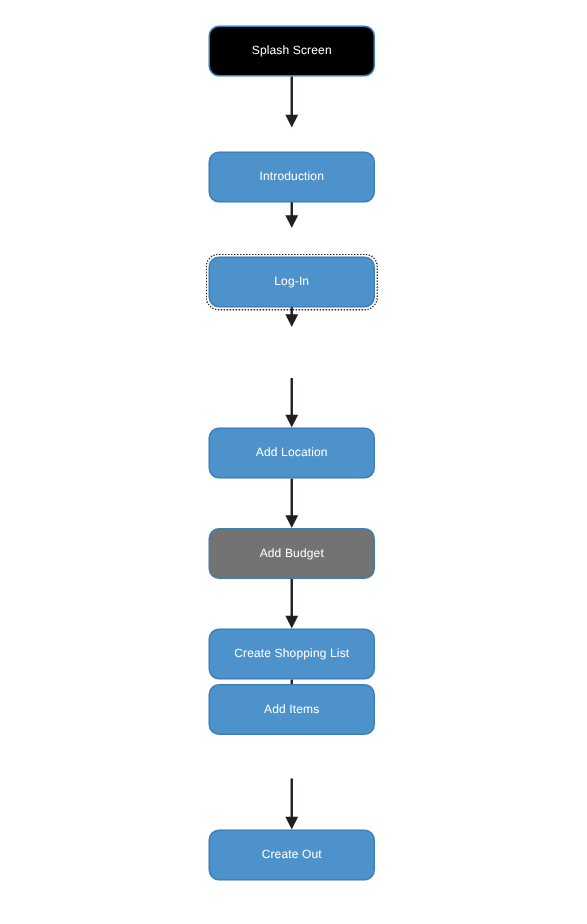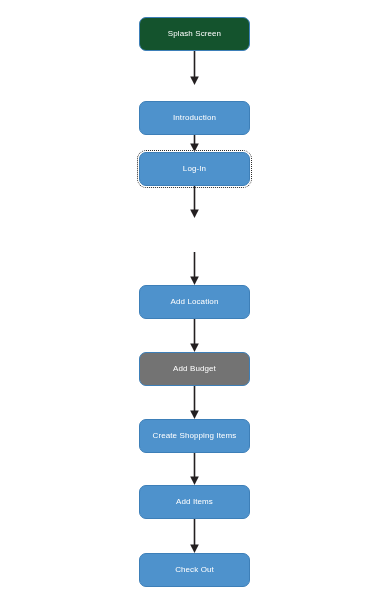--- a/index.html
+++ b/index.html
@@ -39,20 +39,21 @@
     font-size: 8px;
     line-height: 10px;
     letter-spacing: 0.1px;
     font-family: "Liberation Sans", sans-serif;
     white-space: nowrap;
     user-select: none;
   }
   .node.selected {
     outline: 1px dotted #2b2b2b;
     outline-offset: 1px;
+    margin-top: 19px;
   }
   .connector {
     position: absolute;
     left: 139px;
     width: 111px;
     pointer-events: none;
   }
   .connector svg {
     display: block;
     overflow: visible;
@@ -103,37 +104,37 @@
         <line x1="55.5" y1="0" x2="55.5" y2="25" stroke="#231f20" stroke-width="1.6"></line>
         <polygon points="55.5,32 51.2,23.5 59.8,23.5" fill="#231f20"></polygon>
       </svg>
     </div>
     <div class="connector" style="top: 519px; height: 34px;">
       <svg width="111" height="34" viewBox="0 0 111 34">
         <line x1="55.5" y1="0" x2="55.5" y2="27" stroke="#231f20" stroke-width="1.6"></line>
         <polygon points="55.5,34 51.2,25.5 59.8,25.5" fill="#231f20"></polygon>
       </svg>
     </div>
-    <div class="node" style="top: 17px; background: #14532d; border-color: rgb(61, 127, 184);">
+    <div class="node" style="top: 17px; background: #000000; border-color: rgb(61, 127, 184);">
       <span class="node-label" style="color: rgb(255, 255, 255);">Splash Screen</span>
     </div>
     <div class="node" style="top: 85px; background: rgb(78, 146, 204); border-color: rgb(61, 127, 184); margin-top: 16px;">
       <span class="node-label" style="color: rgb(255, 255, 255);">Introduction</span>
     </div>
     <div class="node selected" style="top: 152px; background: rgb(78, 146, 204); border-color: rgb(61, 127, 184);">
       <span class="node-label" style="color: rgb(255, 255, 255);">Log-In</span>
     </div>
     <div class="node" style="top: 285px; background: rgb(78, 146, 204); border-color: rgb(61, 127, 184); text-align: center;">
       <span class="node-label" style="color: rgb(255, 255, 255);">Add Location</span>
     </div>
     <div class="node" style="top: 352px; background: #737373; border-color: rgb(61, 127, 184);">
       <span class="node-label" style="color: rgb(255, 255, 255);">Add Budget</span>
     </div>
     <div class="node" style="top: 419px; background: rgb(78, 146, 204); border-color: rgb(61, 127, 184);">
-      <span class="node-label" style="color: rgb(255, 255, 255);">Create Shopping Items</span>
+      <span class="node-label" style="color: rgb(255, 255, 255);">Create Shopping List</span>
     </div>
-    <div class="node" style="top: 485px; background: rgb(78, 146, 204); border-color: rgb(61, 127, 184);">
+    <div class="node" style="top: 456px; background: rgb(78, 146, 204); border-color: rgb(61, 127, 184);">
       <span class="node-label" style="color: rgb(255, 255, 255);">Add Items</span>
     </div>
     <div class="node" style="top: 553px; background: rgb(78, 146, 204); border-color: rgb(61, 127, 184);">
-      <span class="node-label" style="color: rgb(255, 255, 255);">Check Out</span>
+      <span class="node-label" style="color: rgb(255, 255, 255);">Create Out</span>
     </div>
   </div>
 
 </body></html>

